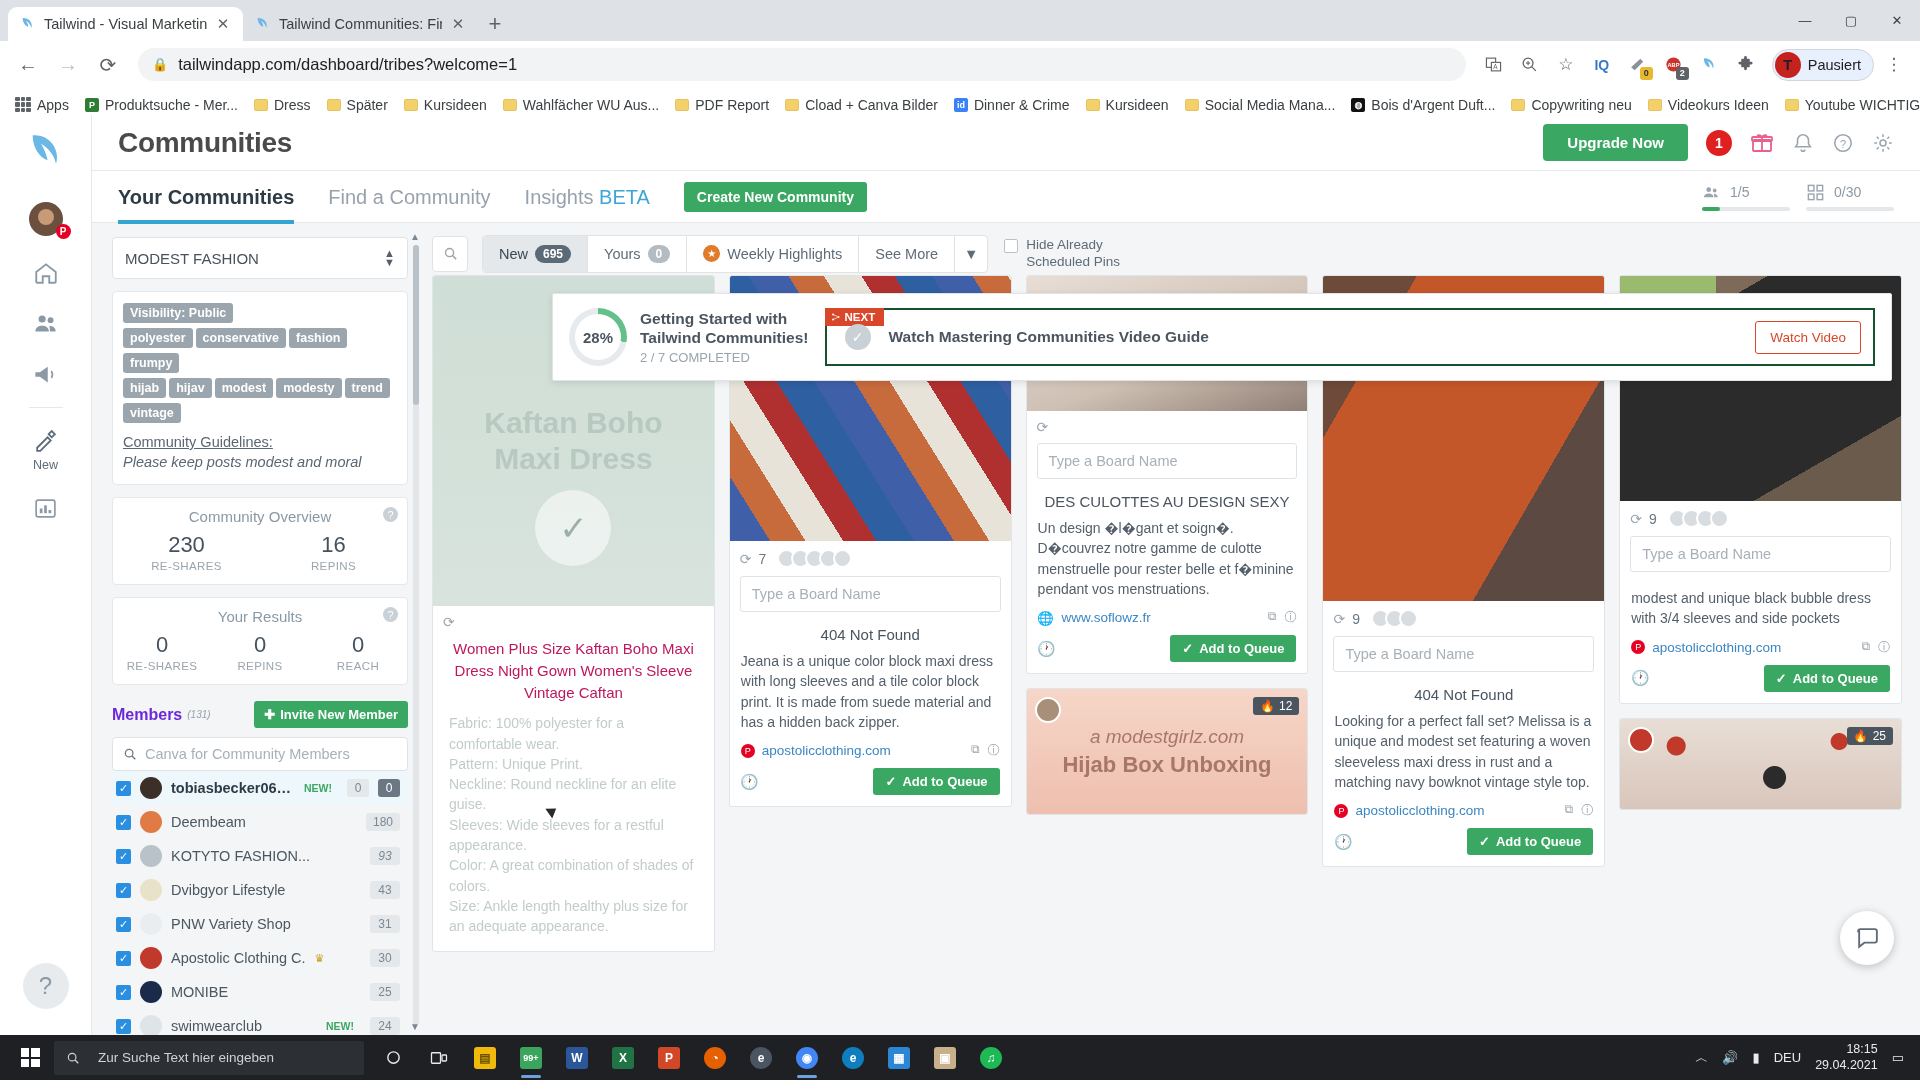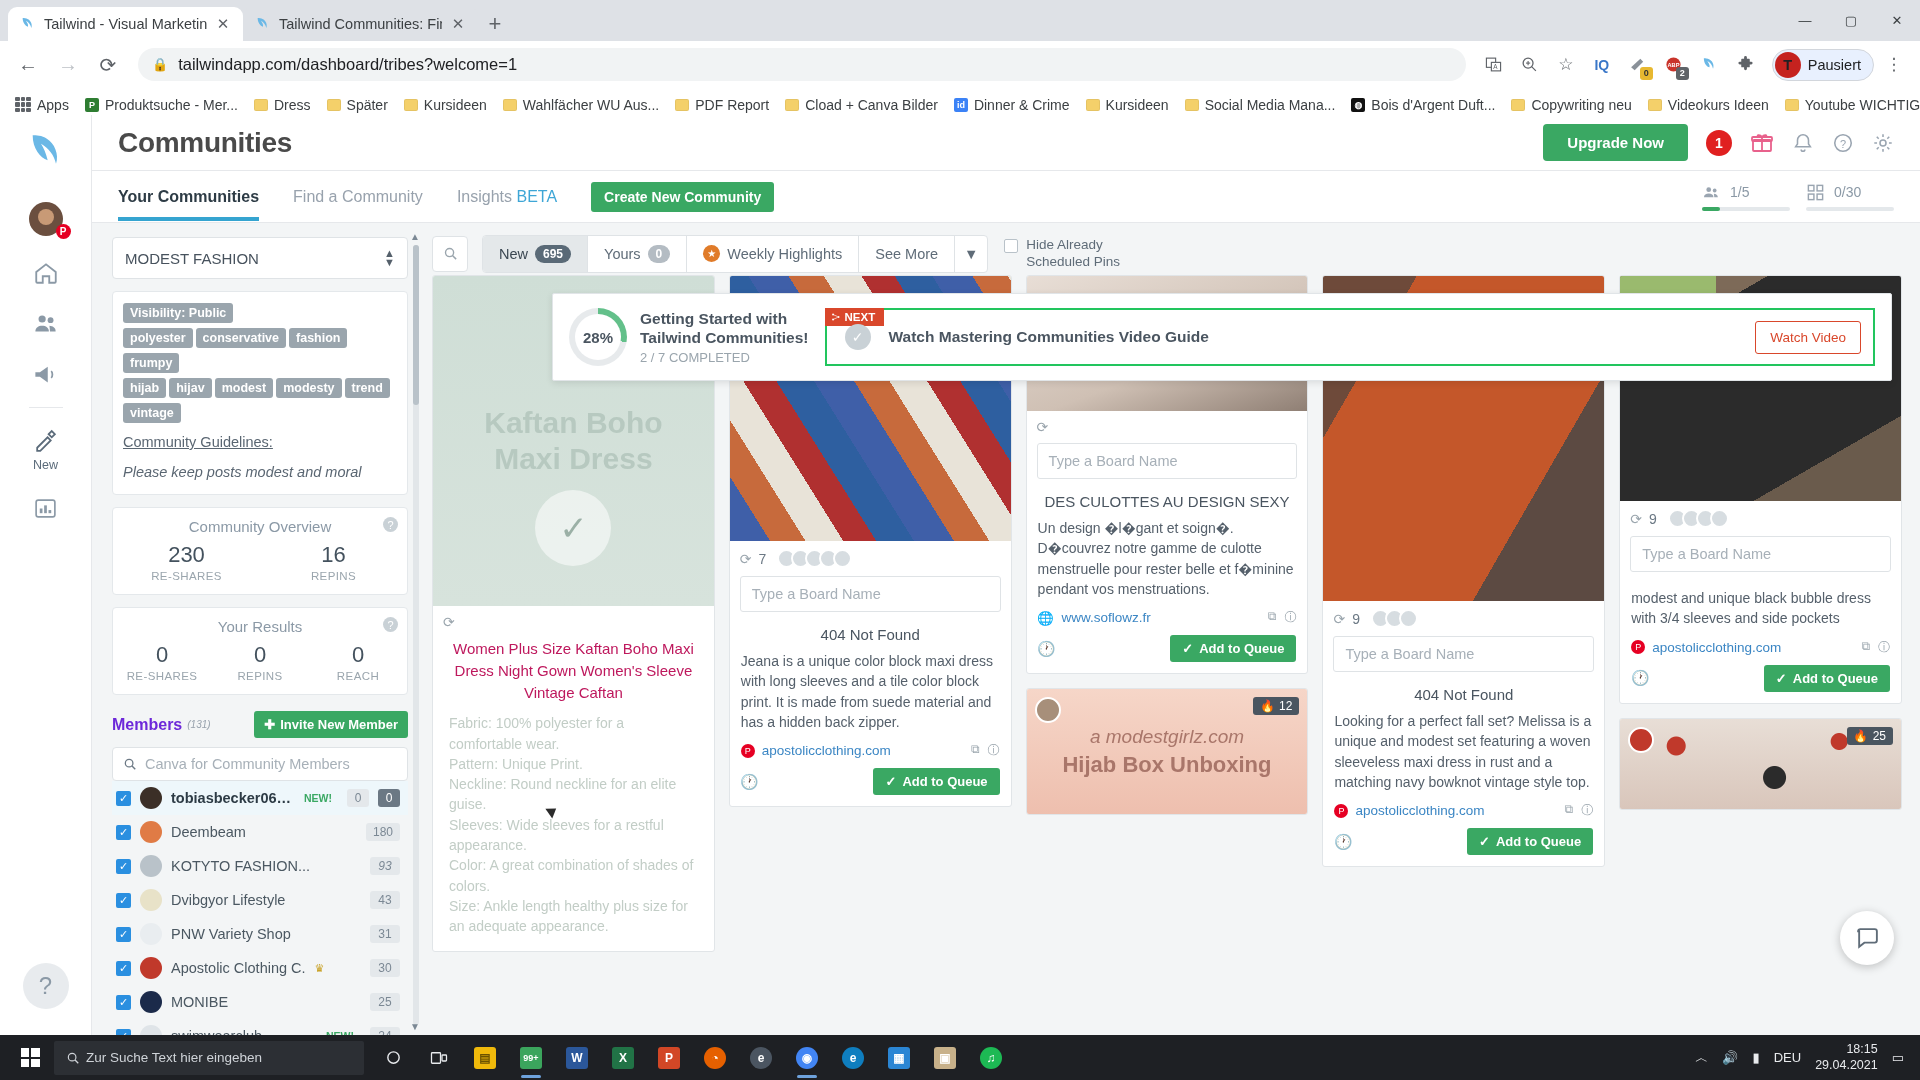--- a/index.html
+++ b/index.html
@@ -87,21 +87,21 @@
   .head-right { margin-left:auto; display:flex; align-items:center; gap:18px; }
   .btn-upgrade { background:#3aa863; color:#fff; font-size:15px; font-weight:600;
     padding:10px 24px; border-radius:4px; border:none; }
   .head-ic { color:#9aa5b1; font-size:20px; display:flex; align-items:center; }
   .notif-dot { width:26px; height:26px; border-radius:50%; background:#e02020; color:#fff;
     font-size:14px; font-weight:bold; display:flex; align-items:center; justify-content:center; }
   .gift { font-size:23px; color:#e8618c; }
 
   .tabs-row { height:52px; display:flex; align-items:center; padding:0 0 0 26px;
     border-bottom:1px solid #e6e8eb; gap:34px; position:relative; }
-  .tabnav { font-size:16px; color:#98a2ad; padding:15px 0 14px; position:relative; }
+  .tabnav { font-size:20px; color:#98a2ad; padding:15px 0 14px; position:relative; }
   .tabnav.active { color:#2d3b45; font-weight:bold; }
   .tabnav.active:after { content:""; position:absolute; left:0; right:0; bottom:-1px;
     height:4px; background:#35a4d0; }
   .tabnav .beta { color:#3ea6d6; }
   .btn-create { background:#3aa863; color:#fff; font-size:14px; font-weight:600;
     padding:7px 13px; border-radius:3px; border:none; }
   .tabs-right { margin-left:auto; display:flex; gap:16px; padding-right:26px; align-items:flex-start; }
   .meter { display:flex; flex-direction:column; gap:5px; align-items:flex-start; }
   .meter-top { display:flex; align-items:center; gap:9px; color:#8b99a6; font-size:14px; }
   .meter-bar { width:88px; height:4px; background:#e4e8eb; border-radius:2px; position:relative; }
@@ -112,21 +112,21 @@
   
   .lpanel { width:330px; flex:none; padding:14px 14px 0 20px; position:relative; }
   .select-box { height:42px; background:#fff; border:1px solid #dfe3e6; border-radius:4px;
     display:flex; align-items:center; padding:0 12px; font-size:15px; color:#47525d; }
   .select-box .spin { margin-left:auto; font-size:11px; color:#55606b; line-height:9px; text-align:center;}
   .card { background:#fff; border:1px solid #e4e8eb; border-radius:4px; margin-top:12px; }
   .tags-card { padding:11px 10px 13px; }
   .tag { display:inline-block; background:#9aa5ad; color:#fff; font-size:12.5px; font-weight:bold;
     padding:3px 7px; border-radius:3px; margin:0 3px 5px 0; }
   .guide-title { font-size:14.5px; color:#5a6672; text-decoration:underline; margin-top:6px; }
-  .guide-text { font-size:14.5px; color:#5a6672; font-style:italic; margin-top:13px; line-height:1.25; }
+  .guide-text { font-size:14.5px; color:#5a6672; font-style:italic; margin-top:3px; line-height:1.25; }
   .ovr-card { padding:10px 0 12px; position:relative; text-align:center; }
   .ovr-title { font-size:15px; color:#8b99a6; }
   .ovr-q { position:absolute; right:9px; top:9px; width:15px; height:15px; border-radius:50%;
     background:#c9d1d6; color:#fff; font-size:11px; display:flex; align-items:center; justify-content:center; }
   .stats { display:flex; margin-top:7px; }
   .stat { flex:1; }
   .stat .num { font-size:22px; color:#44525e; }
   .stat .lbl { font-size:11.5px; color:#9aa5ad; letter-spacing:.4px; margin-top:2px; }
   .members-head { display:flex; align-items:center; margin-top:16px; }
   .members-head .mtitle { font-size:16px; color:#6d28d9; font-weight:bold; }
@@ -177,21 +177,21 @@
     border:1px solid #e1e5e8; box-shadow:0 2px 7px rgba(0,0,0,.10); display:flex; align-items:center;
     padding:0 16px; z-index:30; border-radius:2px; }
   .ring { width:58px; height:58px; border-radius:50%; flex:none; position:relative;
     background: conic-gradient(#63c08a 0 28%, #e7eaec 28% 100%); }
   .ring:after { content:""; position:absolute; inset:6px; border-radius:50%; background:#fff; }
   .ring span { position:absolute; inset:0; display:flex; align-items:center; justify-content:center;
     font-size:15px; font-weight:bold; color:#4a5560; z-index:2; }
   .ob-text { margin-left:13px; }
   .ob-title { font-size:15.5px; font-weight:bold; color:#4a5560; line-height:1.25; }
   .ob-sub { font-size:13px; color:#9aa5ad; margin-top:3px; }
-  .ob-task { flex:1; margin-left:16px; border:2px solid #22c55e; height:58px; display:flex;
+  .ob-task { flex:1; margin-left:16px; border:2px solid #14532d; height:58px; display:flex;
     align-items:center; position:relative; padding-left:62px; }
   .next-tag { position:absolute; left:-2px; top:-2px; background:#d9472b; color:#fff; font-size:11.5px;
     font-weight:bold; padding:3px 9px 3px 6px; display:flex; align-items:center; gap:4px; }
   .task-check { position:absolute; left:18px; top:50%; transform:translateY(-50%); width:26px; height:26px;
     border-radius:50%; background:#c9d1d6; color:#fff; font-size:14px; display:flex;
     align-items:center; justify-content:center; }
   .task-label { font-size:15.5px; font-weight:bold; color:#4a5560; }
   .btn-watch { margin-left:auto; margin-right:12px; border:1px solid #d9472b; color:#d9472b;
     background:#fff; font-size:13.5px; padding:8px 14px; border-radius:3px; }
 
@@ -233,21 +233,21 @@
     transform: rotate(-35deg); }
 
   
   .taskbar { position:absolute; left:0; bottom:0; width:1920px; height:45px; background:#1e2024;
     display:flex; align-items:center; padding:0 6px; z-index:100; }
   .tb-start { width:48px; height:45px; display:flex; align-items:center; justify-content:center; }
   .win-ico { width:19px; height:19px; display:grid; grid-template-columns:1fr 1fr;
     grid-template-rows:1fr 1fr; gap:2px; }
   .win-ico i { background:#fff; display:block; }
   .tb-search { width:310px; height:34px; background:#2c2f34; border-radius:2px; display:flex;
-    align-items:center; gap:6px; padding:0 12px; color:#cfd3d8; font-size:13.5px; margin-right:6px; }
+    align-items:center; gap:18px; padding:0 12px; color:#cfd3d8; font-size:13.5px; margin-right:6px; }
   .tb-app { width:46px; height:45px; display:flex; align-items:center; justify-content:center;
     position:relative; color:#e8eaed; font-size:17px; }
   .tb-app .sq { width:22px; height:22px; border-radius:3px; display:flex; align-items:center;
     justify-content:center; color:#fff; font-size:12px; font-weight:bold; }
   .tb-app.run:after { content:""; position:absolute; bottom:2px; left:13px; width:20px; height:3px;
     background:#6ea2dc; border-radius:2px; }
   .tray { margin-left:auto; display:flex; align-items:center; gap:14px; padding-right:10px;
     color:#e8eaed; font-size:13px; }
   .clock2 { text-align:right; line-height:1.25; font-size:12.5px; }
 </style>

